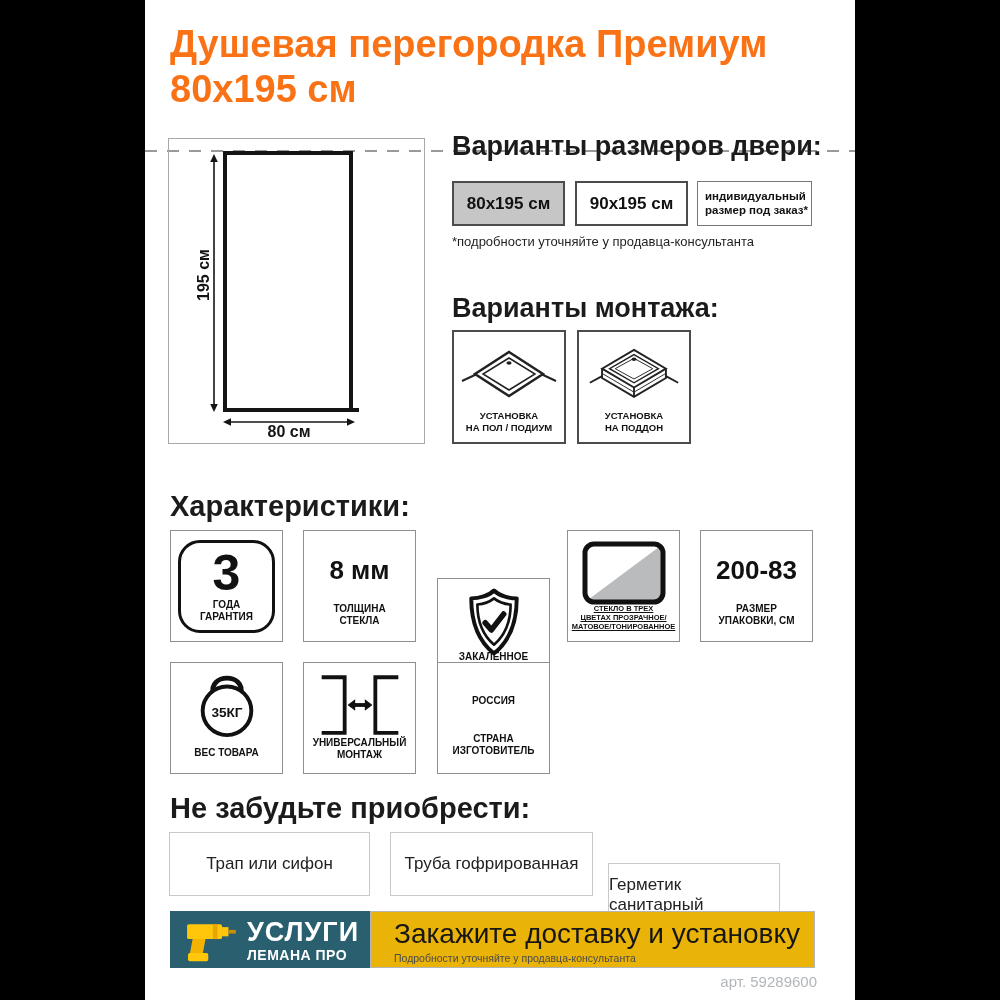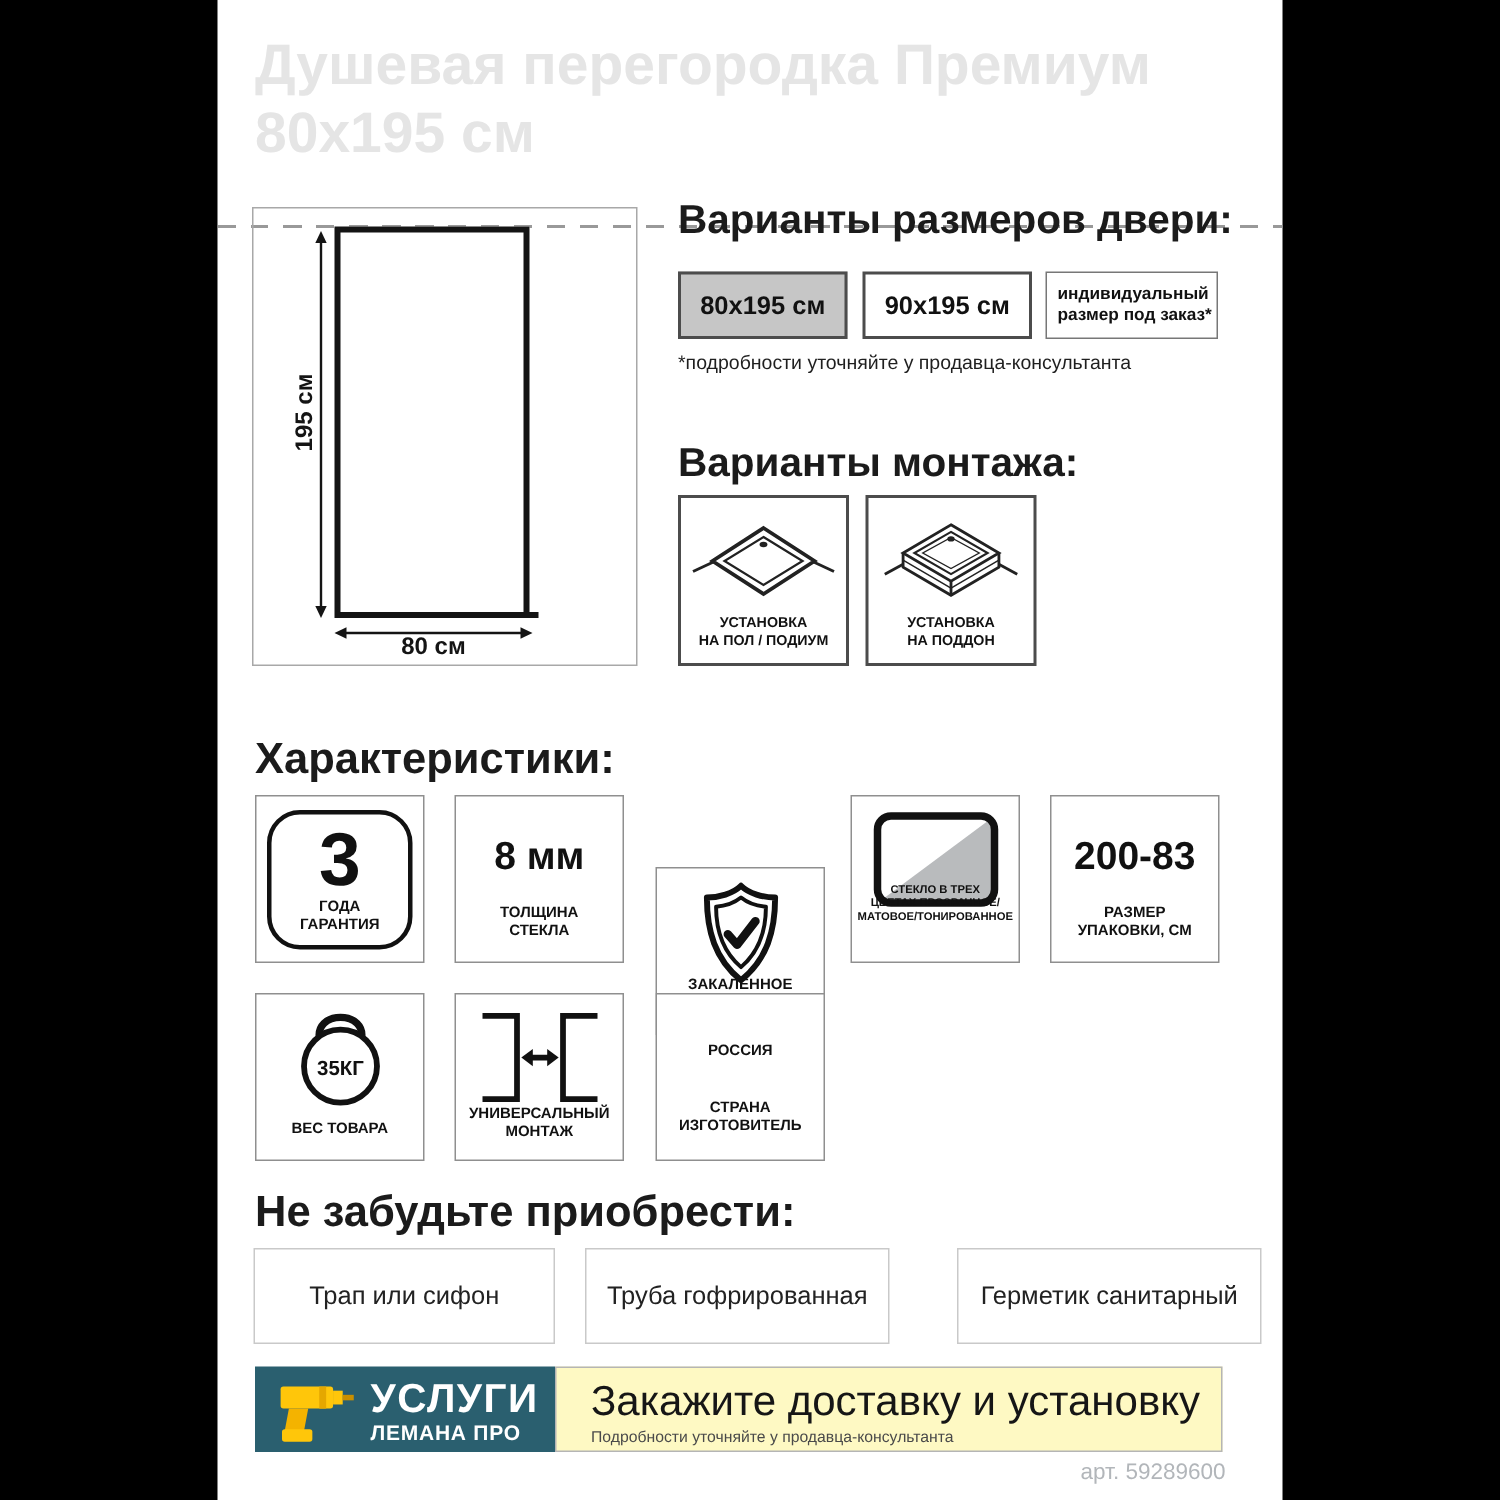--- a/index.html
+++ b/index.html
@@ -4,21 +4,21 @@
 <style>
   * { margin:0; padding:0; box-sizing:border-box; }
   html,body { width:1000px; height:1000px; background:#000; overflow:hidden;
               font-family:"Liberation Sans", sans-serif; }
   .canvas { position:relative; width:1000px; height:1000px; background:#000; }
   .abs { position:absolute; }
   .white-area { left:145px; top:0; width:710px; height:1000px; background:#fff; }
   .dashed-line { left:145px; top:150px; width:710px; height:2px;
     background:repeating-linear-gradient(90deg,#999 0 12px,transparent 12px 22px); }
   .title { left:170px; top:22px; width:620px; font-size:38px; font-weight:bold;
-           color:#e5e5e5; line-height:45px; }
+           color:#f97316; line-height:45px; }
   .sec-head { font-weight:bold; color:#1b1b1b; }
   .h27 { font-size:27px; }
   .h29 { font-size:29px; }
   
   .diagram-box { left:168px; top:138px; width:257px; height:306px; border:1px solid #a8a8a8; }
   .door-rect { left:223px; top:151px; width:130px; height:261px; border:4px solid #141414; background:#fff; }
   .door-bottom-ext { left:349px; top:408px; width:10px; height:4px; background:#141414; }
   .dim-label { font-size:16px; font-weight:bold; color:#141414; text-align:center; }
   
   .chip { top:181px; height:45px; background:#fff; border:2px solid #4c4c4c;
@@ -32,33 +32,33 @@
   .mbox { top:330px; width:114px; height:114px; border:2px solid #4c4c4c; background:#fff; }
   .mbox svg { position:absolute; left:50%; transform:translateX(-50%); top:16px; }
   .mlabel { position:absolute; bottom:9px; width:100%; text-align:center;
             font-size:9.5px; font-weight:bold; line-height:11.5px; color:#111; }
   
   .fbox { width:113px; height:112px; border:1px solid #8f8f8f; background:#fff; }
   .fval { position:absolute; top:24px; width:100%; text-align:center;
           font-size:26px; font-weight:bold; color:#111; }
   .flabel { position:absolute; bottom:14px; width:100%; text-align:center;
             font-size:10px; font-weight:bold; line-height:12px; color:#111; }
-  .flabel.tiny { font-size:7.5px; line-height:9px; bottom:26px; }
+  .flabel.tiny { font-size:7.5px; line-height:9px; bottom:10px;text-decoration:underline; }
   .ficon { position:absolute; left:50%; transform:translateX(-50%); top:8px; }
   .warranty-inner { position:absolute; left:7px; top:9px; right:7px; bottom:8px;
     border:3.5px solid #111; border-radius:22px; text-align:center; }
   .warranty-inner .big3 { font-size:50px; font-weight:bold; line-height:52px; margin-top:4px; color:#111;}
   .warranty-inner .wlab { position:absolute; bottom:7px; width:100%;
     font-size:10px; font-weight:bold; line-height:12px; color:#111; }
   
   .acc-box { top:832px; height:64px; border:1px solid #c9c9c9; background:#fff;
              display:flex; align-items:center; justify-content:center;
              font-size:17px; color:#222; }
   
-  .banner-white { left:370px; top:911px; width:445px; height:57px; background:#fef9c3;
+  .banner-white { left:370px; top:911px; width:445px; height:57px; background:#eab308;
                   border:1px solid #b5b5b5; }
   .banner-teal { left:170px; top:911px; width:200px; height:57px; background:#2A5F6F; }
   .brand1 { position:absolute; left:77px; top:6px; font-size:27px; font-weight:bold;
             color:#fff; letter-spacing:1px; }
   .brand2 { position:absolute; left:77px; top:36px; font-size:14px; font-weight:bold;
             color:#fff; letter-spacing:0.5px; }
   .banner-msg { position:absolute; left:23px; top:6px; font-size:28px; color:#161616; }
   .banner-note { position:absolute; left:23px; top:40px; font-size:10.5px; color:#4a4a4a; }
   .art { left:617px; top:973px; width:200px; text-align:right; font-size:15px; color:#b2b6ba; }
   svg { display:block; }
@@ -223,21 +223,21 @@
     <div class="fval" style="font-size:10px; top:32px;">РОССИЯ</div>
     <div class="flabel" style="bottom:16px;">
       <div>СТРАНА</div>
       <div>ИЗГОТОВИТЕЛЬ</div>
     </div>
   </div>
 
   <div class="abs sec-head h29" style="left:170px; top:792px;">Не забудьте приобрести:</div>
   <div class="abs acc-box" style="left:169px; width:201px;">Трап или сифон</div>
   <div class="abs acc-box" style="left:390px; width:203px;">Труба гофрированная</div>
-  <div class="abs acc-box" style="left:638px; width:203px;">Герметик санитарный</div>
+  <div class="abs acc-box" style="left:608px; width:172px;margin-top:31px;">Герметик санитарный</div>
 
   <div class="abs banner-white">
     <div class="banner-msg">Закажите доставку и установку</div>
     <div class="banner-note">Подробности уточняйте у продавца-консультанта</div>
   </div>
   <div class="abs banner-teal">
     <svg class="abs" style="left:12px; top:6px;" width="58" height="46" viewBox="0 0 56 50">
       <rect x="2" y="8" width="38" height="16" rx="2" fill="#FFC60A"></rect>
       <rect x="30" y="8" width="5" height="16" fill="#E5A700"></rect>
       <rect x="40" y="11" width="7" height="10" fill="#FFC60A"></rect>

